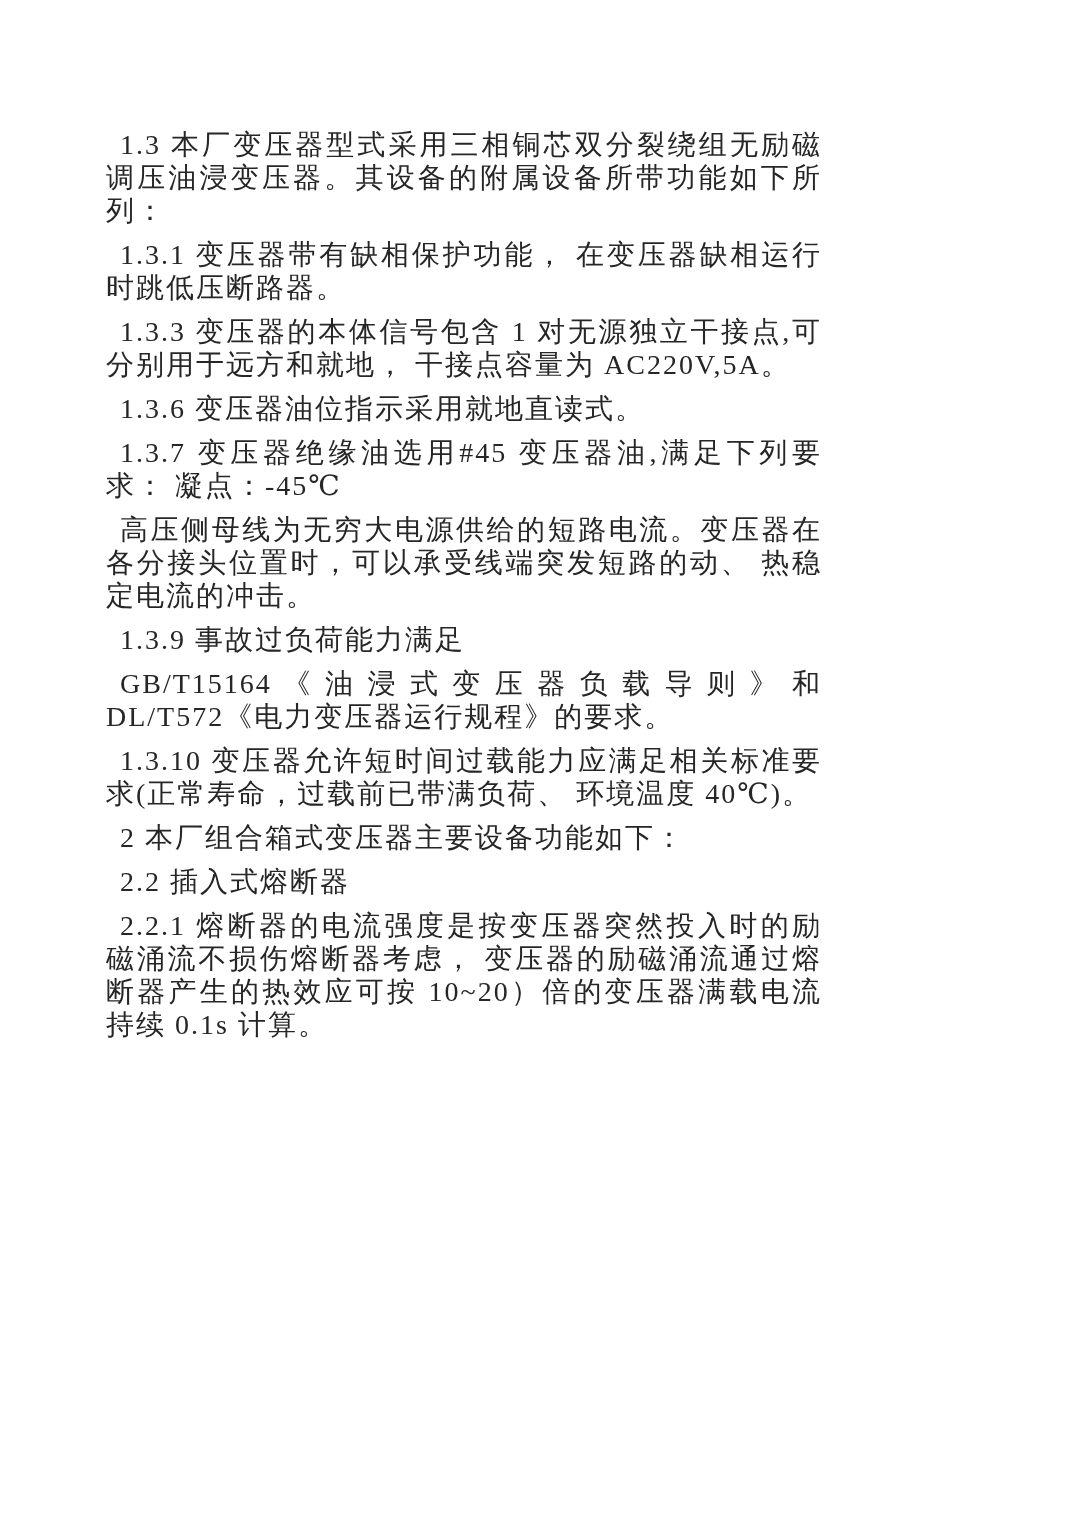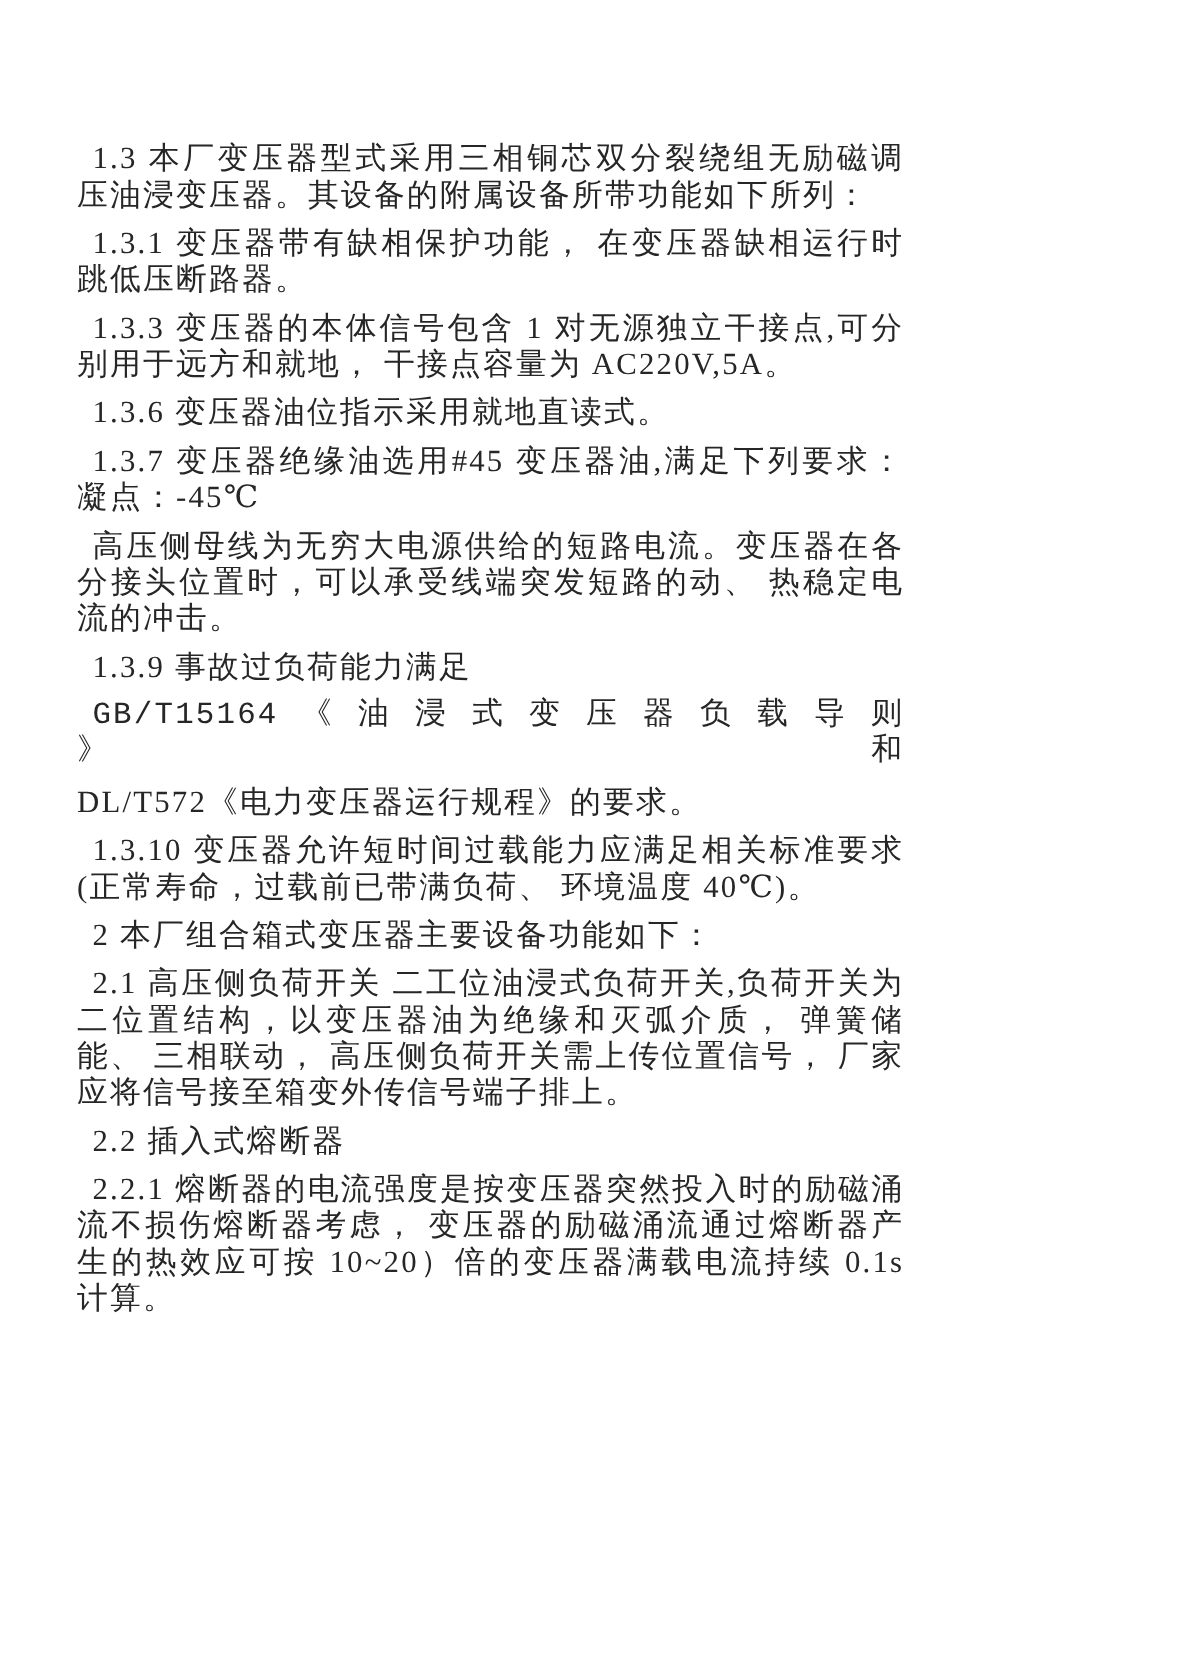--- a/index.html
+++ b/index.html
@@ -6,43 +6,42 @@
     margin: 0;
     padding: 0;
     background: #ffffff;
   }
   .page {
     position: relative;
     width: 916px;
     height: 1527px;
     background: #ffffff;
     box-sizing: border-box;
-    padding: 128px 94px 40px 70px;
+    padding: 128px 94px 40px 106px;
     overflow: hidden;
     font-family: "Liberation Serif", "DejaVu Serif", serif;
     color: #262626;
   }
   .doc-body {
     width: 100%;
   }
   p.para {
     margin: 0 0 11px 0;
     font-size: 28px;
     line-height: 33px;
     letter-spacing: 2px;
     text-align: justify;
     text-indent: 14px;
     word-break: break-all;
     -webkit-font-smoothing: antialiased;
   }
   p.para.stretch {
     text-align: justify;
     text-align-last: justify;
-    margin-bottom: 13px;
-    font-family: Liberation Mono, monospace;
+    margin-bottom: 0;
   }
   p.para.cont {
     text-indent: 0;
   }
 </style>
 </head>
 <body>
 
 <div class="page">
   <div class="doc-body">
@@ -50,17 +49,16 @@
     <p class="para">1.3.1 变压器带有缺相保护功能， 在变压器缺相运行时跳低压断路器。</p>
     <p class="para">1.3.3 变压器的本体信号包含 1 对无源独立干接点,可分别用于远方和就地， 干接点容量为 AC220V,5A。</p>
     <p class="para">1.3.6 变压器油位指示采用就地直读式。</p>
     <p class="para">1.3.7 变压器绝缘油选用#45 变压器油,满足下列要求： 凝点：-45℃</p>
     <p class="para">高压侧母线为无穷大电源供给的短路电流。变压器在各分接头位置时，可以承受线端突发短路的动、 热稳定电流的冲击。</p>
     <p class="para">1.3.9 事故过负荷能力满足</p>
     <p class="para stretch">GB/T15164 《 油 浸 式 变 压 器 负 载 导 则 》 和</p>
     <p class="para cont">DL/T572《电力变压器运行规程》的要求。</p>
     <p class="para">1.3.10 变压器允许短时间过载能力应满足相关标准要求(正常寿命，过载前已带满负荷、 环境温度 40℃)。</p>
     <p class="para">2 本厂组合箱式变压器主要设备功能如下：</p>
-    <p class="para">2.1 高压侧负荷开关 二工位油浸式负荷开关,负荷开关为二位置结构，以变压器油为绝缘和灭弧介质， 弹簧储能、 三相联动， 高压侧负荷开关需上传位置信号， 厂家应将信号接至箱变外传信号端子排上。</p>
     <p class="para">2.2 插入式熔断器</p>
     <p class="para">2.2.1 熔断器的电流强度是按变压器突然投入时的励磁涌流不损伤熔断器考虑， 变压器的励磁涌流通过熔断器产生的热效应可按 10~20）倍的变压器满载电流持续 0.1s 计算。</p>
   </div>
 </div>
 
 </body></html>

